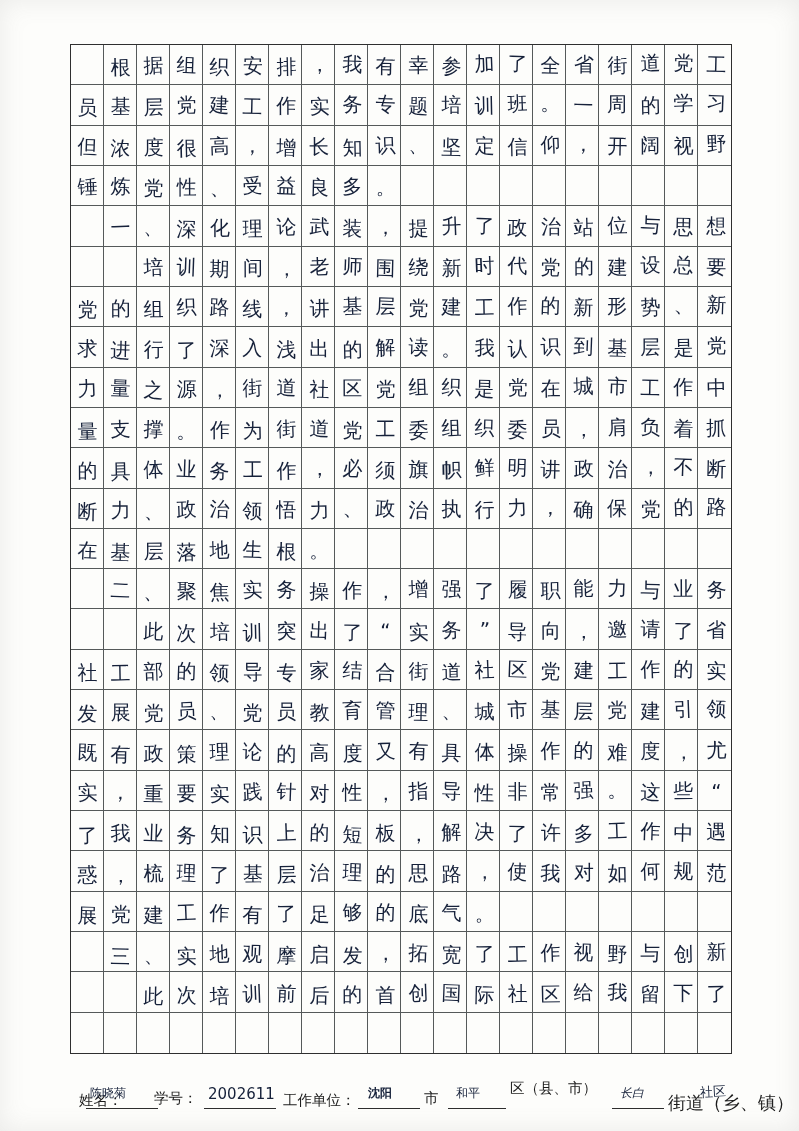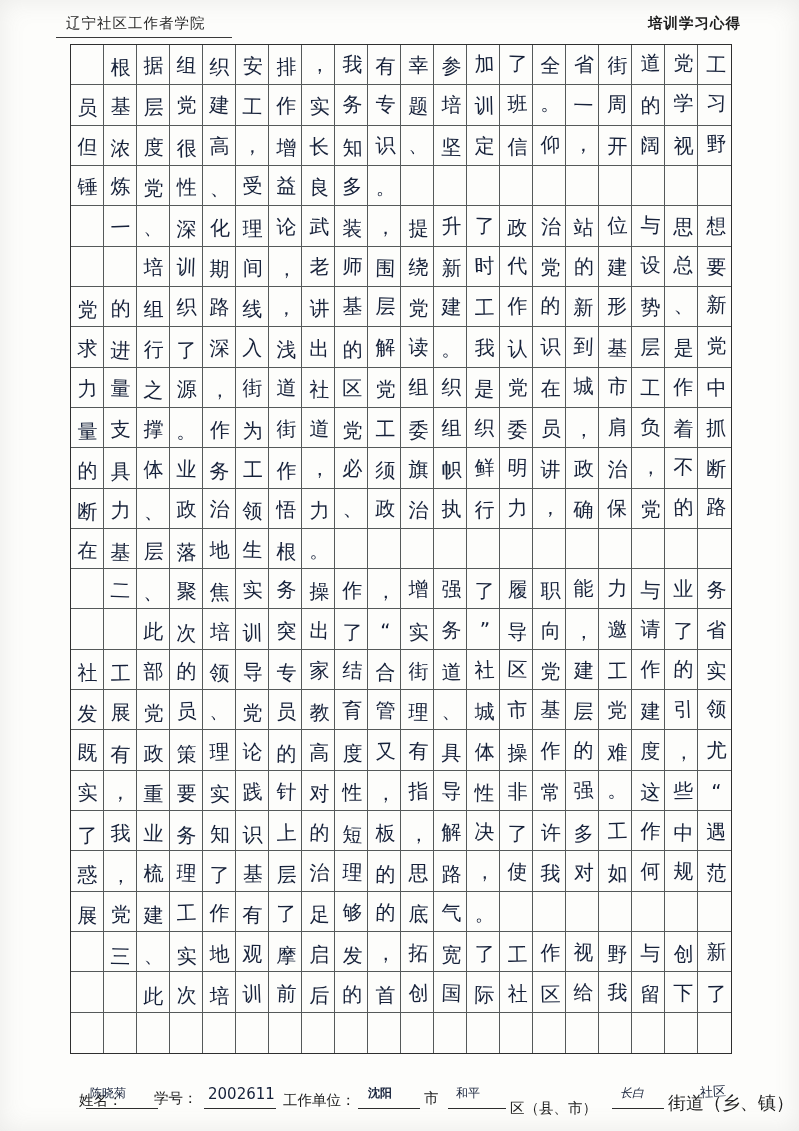--- a/index.html
+++ b/index.html
@@ -162,25 +162,20 @@
     inset: 0;
     pointer-events: none;
     box-shadow: inset 0 0 26px rgba(120,120,120,0.14);
   }
 </style>
 </head>
 <body>
 
 <div class="page">
 
-  <div class="header">
-    <div class="header-left">辽宁社区工作者学院</div>
-    <div class="header-left-underline"></div>
-    <div class="header-right">培训学习心得</div>
-  </div>
 
   <div class="sheet">
     <div class="grid-layer" id="grid-layer">
         <div class="cell"></div>
         <div class="cell"></div>
         <div class="cell"></div>
         <div class="cell"></div>
         <div class="cell"></div>
         <div class="cell"></div>
         <div class="cell"></div>
@@ -715,21 +710,21 @@
     <div class="f-hand" style="left:208px; top:10px; font-size:15px;">2002611</div>
     <div class="f-rule" style="left:204px; top:33px; width:72px;"></div>
 
     <div class="f-item" style="left:283px; top:16px;">工作单位：</div>
     <div class="f-hand" style="left:368px; top:10px;font-weight:bold;">沈阳</div>
     <div class="f-rule" style="left:358px; top:33px; width:62px;"></div>
     <div class="f-item" style="left:424px; top:14px;">市</div>
 
     <div class="f-hand" style="left:456px; top:10px;">和平</div>
     <div class="f-rule" style="left:448px; top:33px; width:58px;"></div>
-    <div class="f-item" style="left:510px; top:24px;text-align:right;">区（县、市）</div>
+    <div class="f-item" style="left:510px; top:4px;text-align:right;">区（县、市）</div>
 
     <div class="f-hand" style="left:620px; top:10px;font-style:italic;">长白</div>
     <div class="f-rule" style="left:612px; top:33px; width:52px;"></div>
     <div class="f-item" style="left:668px; top:16px; font-size:18px;">街道（乡、镇）</div>
 
     <div class="f-scribble" style="left:700px; top:8px;">社区</div>
   </div>
 
   <div class="edge-shadow"></div>
 </div>

